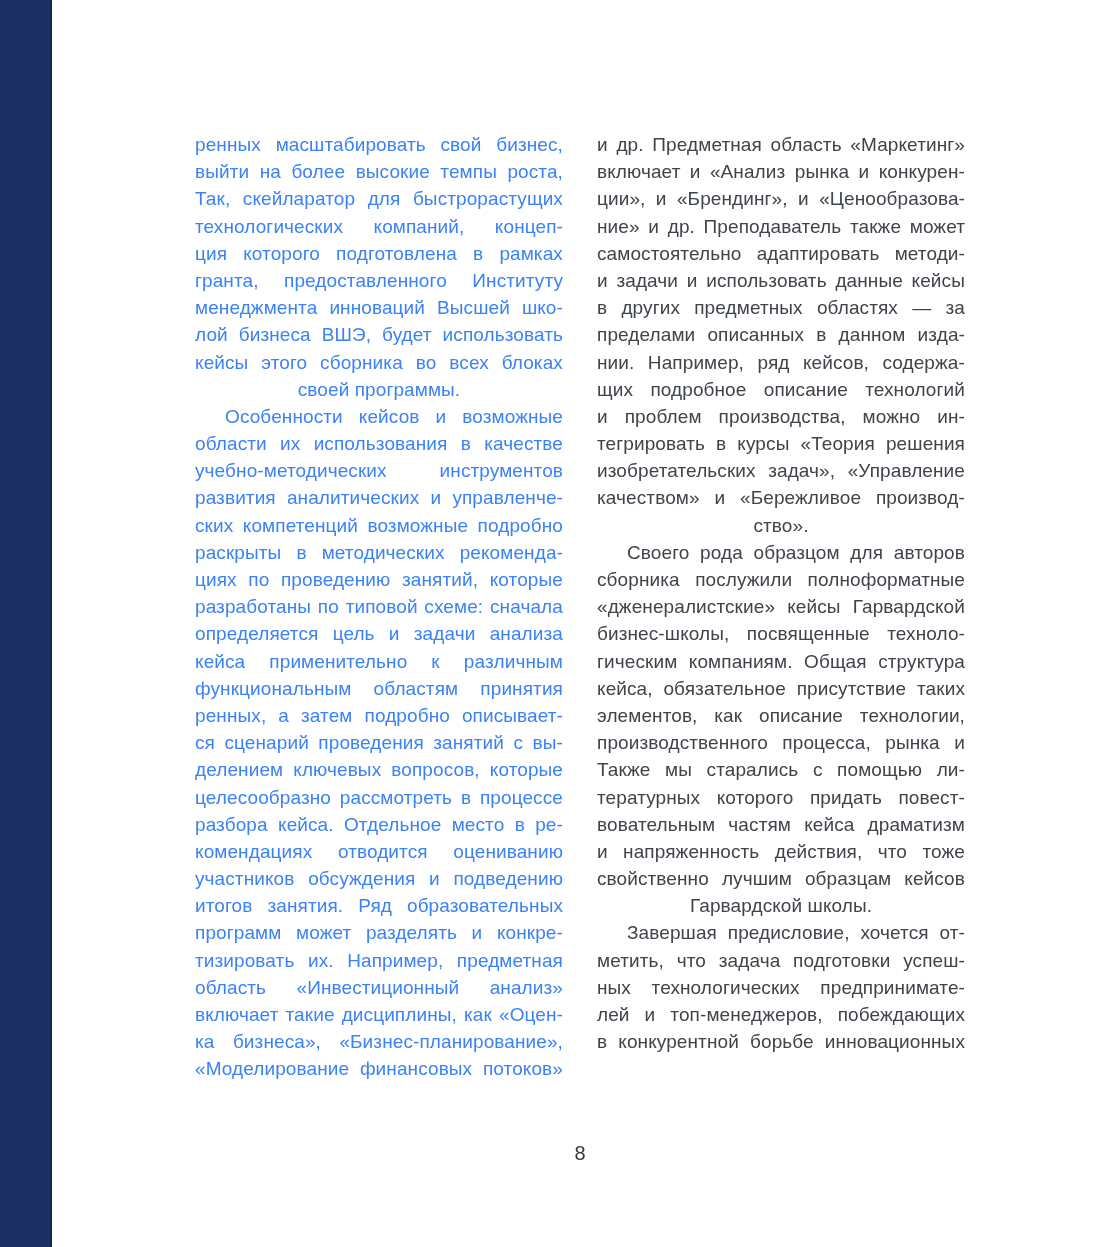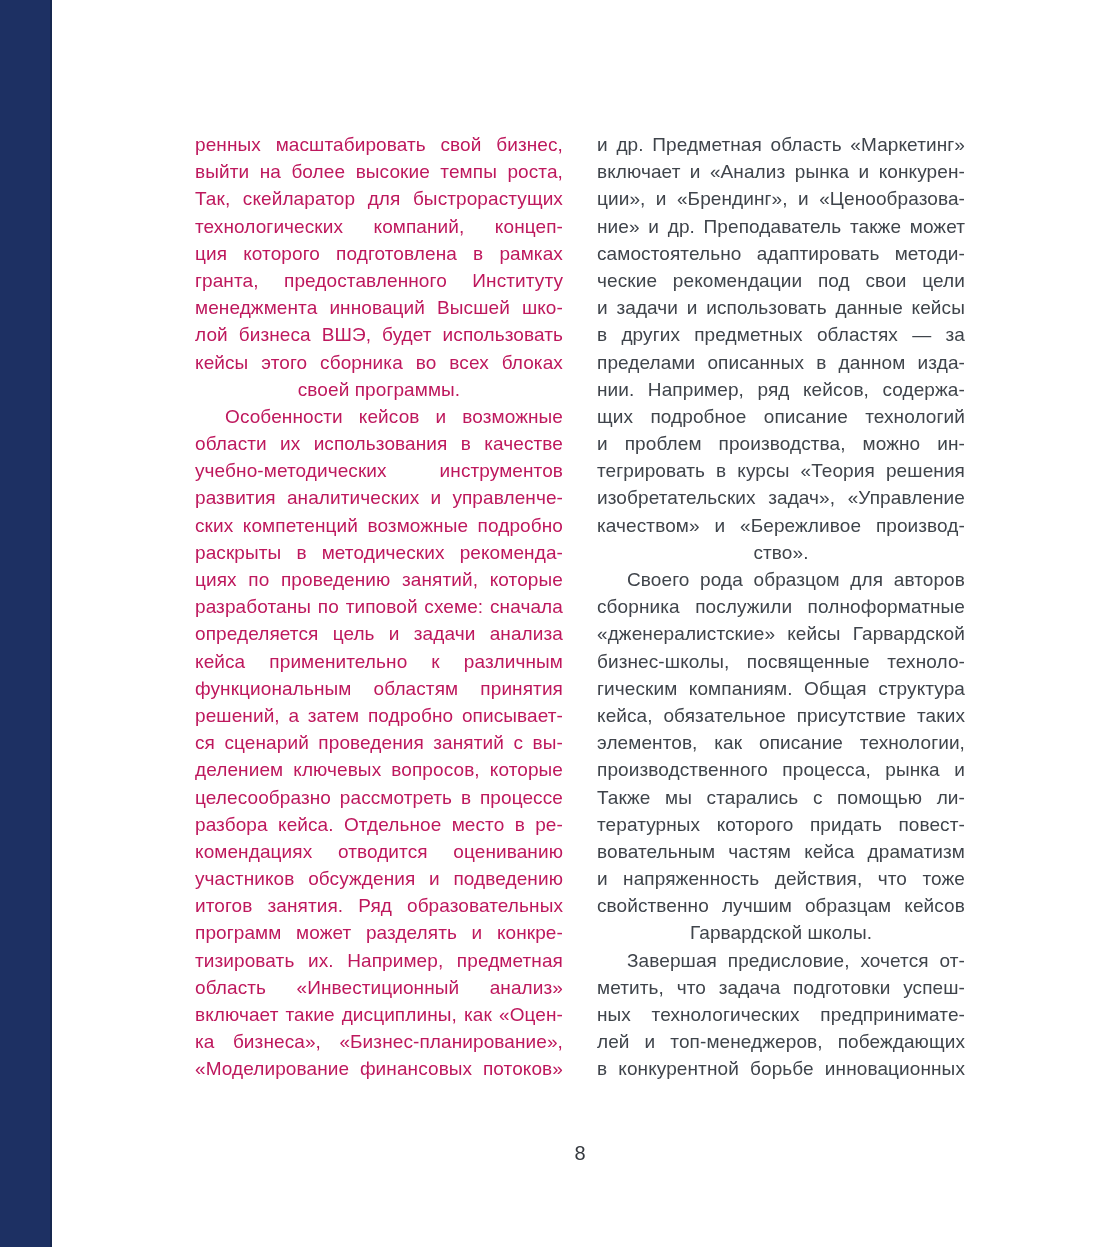--- a/index.html
+++ b/index.html
@@ -69,21 +69,21 @@
     color: #34383e;
   }
 </style>
 </head>
 <body>
 
 <div class="book-page">
   <div class="accent-bar" style="background: rgb(29, 48, 99);"></div>
 
   <div class="text-columns">
-    <div class="column" style="color: #be185d;">
+    <div class="column" style="color: #3b82f6;">
         <div class="paragraph">
           <div class="line">
             <span>ренных</span>
             <span>масштабировать</span>
             <span>свой</span>
             <span>бизнес,</span>
           </div>
           <div class="line">
             <span>выйти</span>
             <span>на</span>
@@ -203,21 +203,21 @@
             <span>применительно</span>
             <span>к</span>
             <span>различным</span>
           </div>
           <div class="line">
             <span>функциональным</span>
             <span>областям</span>
             <span>принятия</span>
           </div>
           <div class="line">
-            <span>решений,</span>
+            <span>ренных,</span>
             <span>а</span>
             <span>затем</span>
             <span>подробно</span>
             <span>описывает-</span>
           </div>
           <div class="line">
             <span>ся</span>
             <span>сценарий</span>
             <span>проведения</span>
             <span>занятий</span>
@@ -327,27 +327,20 @@
             <span>и</span>
             <span>др.</span>
             <span>Преподаватель</span>
             <span>также</span>
             <span>может</span>
           </div>
           <div class="line">
             <span>самостоятельно</span>
             <span>адаптировать</span>
             <span>методи-</span>
-          </div>
-          <div class="line">
-            <span>ческие</span>
-            <span>рекомендации</span>
-            <span>под</span>
-            <span>свои</span>
-            <span>цели</span>
           </div>
           <div class="line">
             <span>и</span>
             <span>задачи</span>
             <span>и</span>
             <span>использовать</span>
             <span>данные</span>
             <span>кейсы</span>
           </div>
           <div class="line">

